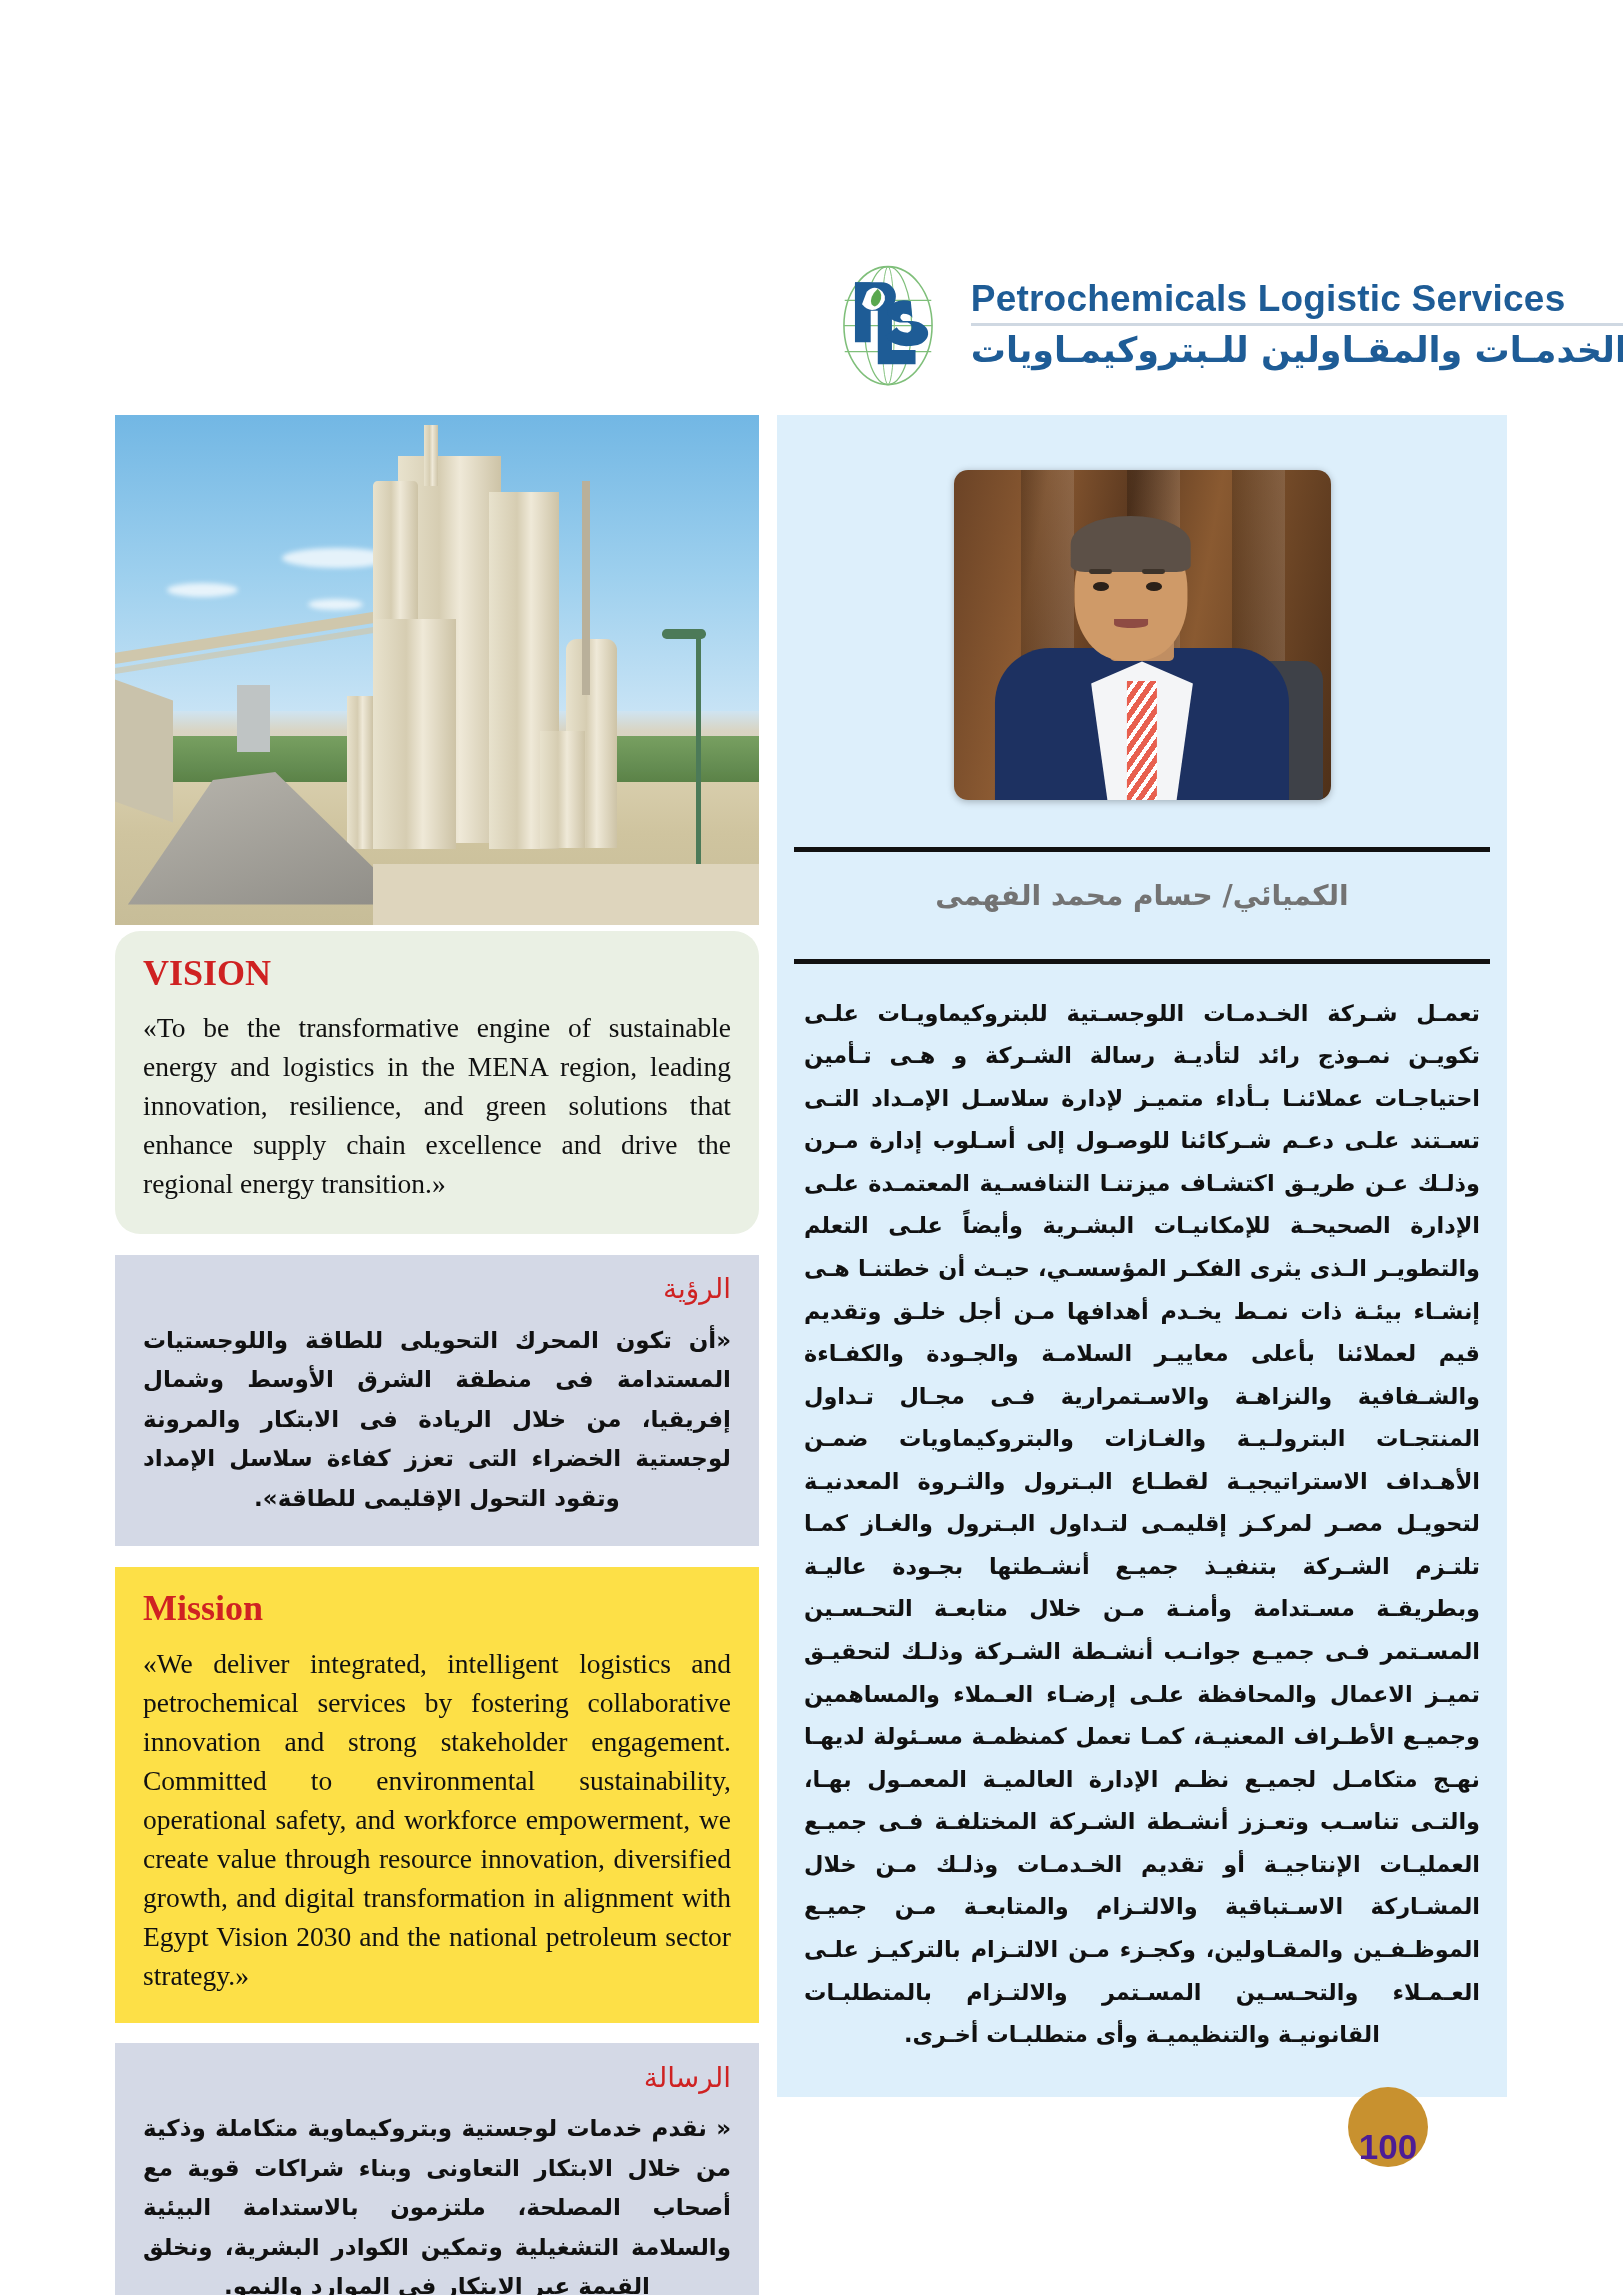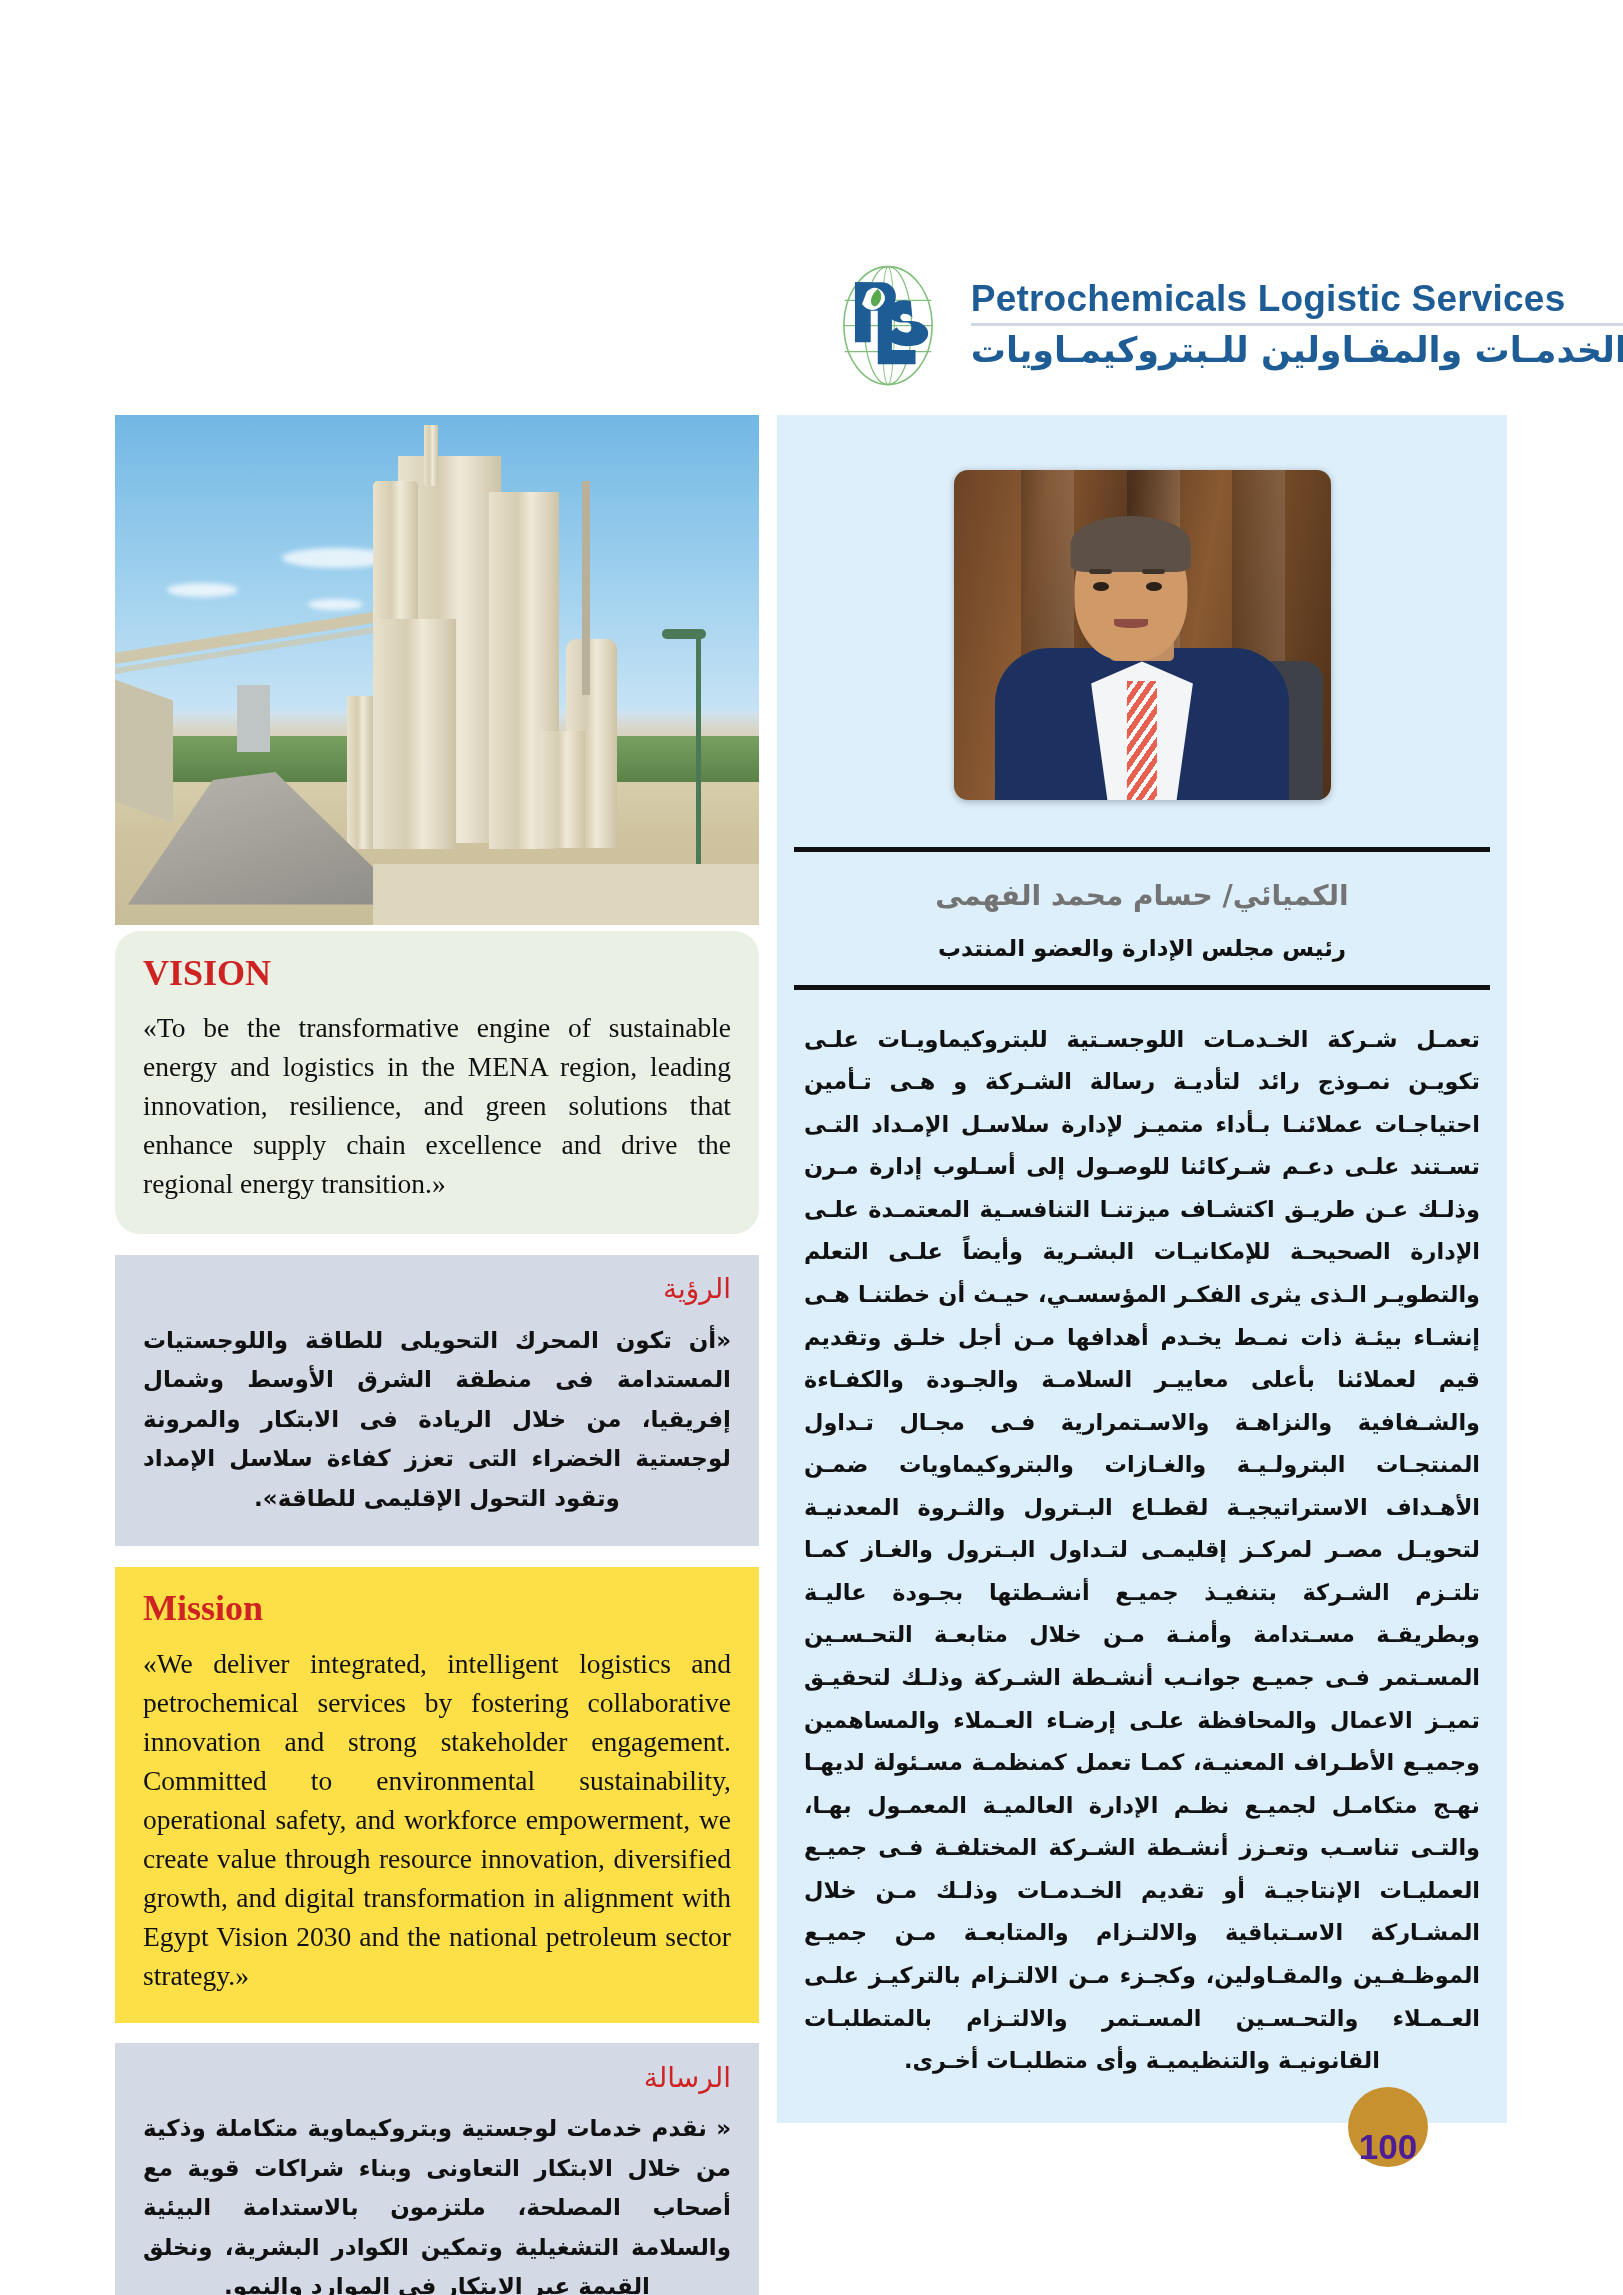--- a/index.html
+++ b/index.html
@@ -362,21 +362,20 @@
       <div class="pt-eye" style="left:37%;"></div>
       <div class="pt-eye" style="left:51%;"></div>
       <div class="pt-mouth"></div>
     </div>
   </div>
 
   <div class="rule"></div>
 
   <div id="name-block">
     <div id="exec-name">الكميائي/ حسام محمد الفهمى</div>
-    <div id="exec-title">رئيس مجلس الإدارة والعضو المنتدب</div>
   </div>
 
   <div class="rule"></div>
 
   <div id="ceo-message">تعمـل شـركة الخـدمـات اللوجسـتية للبتروكيماويـات علـى تكويـن نمـوذج رائد لتأديـة رسالة الشـركة و هـى تـأمين احتياجـات عملائنـا بـأداء متميـز لإدارة سلاسـل الإمـداد التـى تسـتند علـى دعـم شـركائنا للوصـول إلى أسـلوب إدارة مـرن وذلـك عـن طريـق اكتشـاف ميزتنـا التنافسـية المعتمـدة علـى الإدارة الصحيحـة للإمكانيـات البشـرية وأيضاً علـى التعلم والتطويـر الـذى يثرى الفكـر المؤسسـي، حيـث أن خطتنـا هـى إنشـاء بيئـة ذات نمـط يخـدم أهدافها مـن أجل خلـق وتقديم قيم لعملائنا بأعلى معاييـر السلامـة والجـودة والكفـاءة والشـفافية والنزاهـة والاسـتمرارية فـى مجـال تـداول المنتجـات البترولـيـة والغـازات والبتروكيماويات ضمـن الأهـداف الاستراتيجيـة لقطـاع البـترول والثـروة المعدنيـة لتحويـل مصـر لمركـز إقليمـى لتـداول البـترول والغـاز كمـا تلتـزم الشـركة بتنفيـذ جميـع أنشـطتها بجـودة عاليـة وبطريقـة مسـتدامة وأمنـة مـن خلال متابعـة التحـسـين المسـتمر فـى جميـع جوانـب أنشـطة الشـركة وذلـك لتحقيـق تميـز الاعمال والمحافظة علـى إرضـاء العـملاء والمساهمين وجميـع الأطـراف المعنيـة، كمـا تعمل كمنظمـة مسـئولة لديهـا نهـج متكامـل لجميـع نظـم الإدارة العالميـة المعمـول بهـا، والتـى تناسـب وتعـزز أنشـطة الشـركة المختلفـة فـى جميـع العمليـات الإنتاجيـة أو تقديم الخـدمـات وذلـك مـن خلال المشـاركة الاسـتباقية والالتـزام والمتابعـة مـن جميـع الموظـفـين والمقـاولين، وكجـزء مـن الالتـزام بالتركيـز علـى العـمـلاء والتحـسـين المسـتمر والالتـزام بالمتطلبـات القانونيـة والتنظيميـة وأى متطلبـات أخـرى.</div>
 
 </div>
 
 <div id="page-badge">
   <span>100</span>

